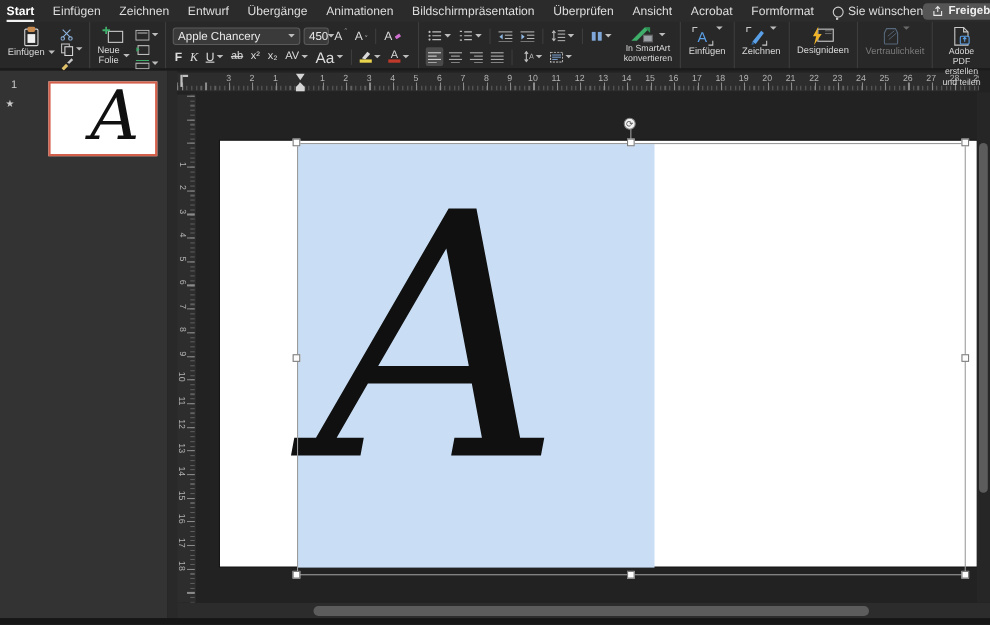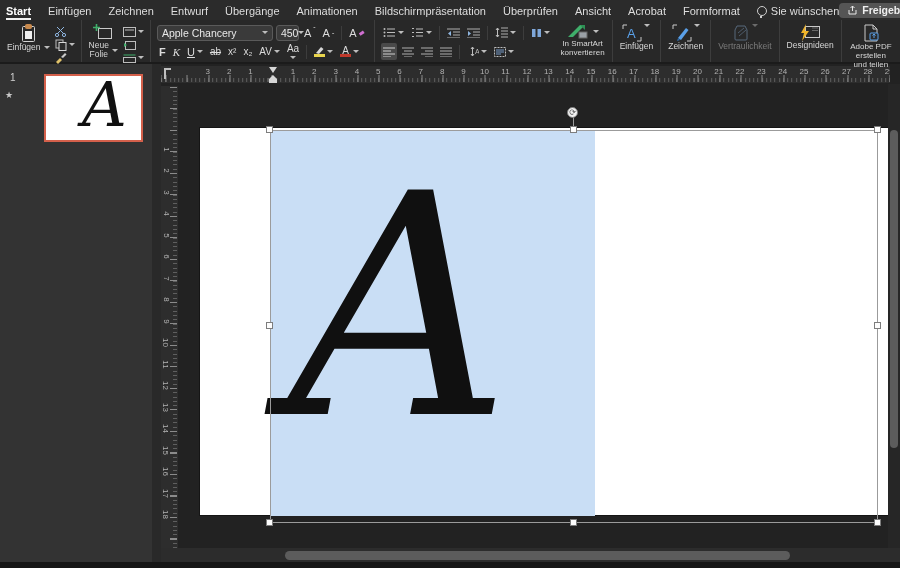--- a/index.html
+++ b/index.html
@@ -262,21 +262,21 @@
           <div class="tbtn" style="font-size:10px;">
               <span>x²</span>
             </div>
           <div class="tbtn" style="font-size:10px;">
               <span>x₂</span>
             </div>
           <div class="tbtn" style="font-size:10px;">
               <span>AV</span>
               <span class="caret"></span>
             </div>
-          <div class="tbtn" style="font-size:10px;flex-direction:column;">
+          <div class="tbtn" style="font-size:14px;">
               <span>Aa</span>
               <span class="caret"></span>
             </div>
           <div class="vsep"></div>
           <div class="tbtn">
             <span class="stack">
               <svg width="11" height="9" viewBox="0 0 11 9">
                 <path d="M2 7L7 1l2.5 2L5 8z" fill="#d9d9d9"></path>
               </svg>
               <span class="underbar" style="background:var(--underline_yellow,#e8d44d);"></span>
@@ -418,40 +418,40 @@
             <path d="M6 14L14 4l2.5 2L9 16z" fill="var(--accent_blue,#5aa0e8)"></path>
             <path d="M6 14l-1 3 3-1z" fill="#2f6aa8"></path>
           </svg>
           <span class="caret"></span>
         </span>
         <span class="lbl">Zeichnen</span>
       </div>
     </div>
 
     <div class="rgroup">
-      <div class="bigbtn disabled">
-        <span style="display:flex;align-items:flex-start;gap:2px;">
-          <svg width="18" height="18" viewBox="0 0 18 18">
-            <path d="M5 2h8l2 4v9a1 1 0 01-1 1H4a1 1 0 01-1-1V6z" fill="none" stroke="#8fb6e0"></path>
-            <path d="M6 9l6-5M7 12l7-6" stroke="#8fb6e0" stroke-width=".8"></path>
-          </svg>
-          <span class="caret"></span>
-        </span>
-        <span class="lbl">Vertraulichkeit</span>
-      </div>
-    </div>
-
-    <div class="rgroup">
       <div class="bigbtn">
         <svg width="22" height="17" viewBox="0 0 22 17">
           <rect x="6.5" y="2.5" width="14" height="11" fill="none" stroke="#c9c9c9"></rect>
           <path d="M13 4h6M13 6.5h6" stroke="#777" stroke-width=".8"></path>
           <path d="M7 0L2 9h3l-2 8 7-10H6z" fill="var(--accent_yellow,#f0b429)"></path>
         </svg>
         <span class="lbl">Designideen</span>
+      </div>
+    </div>
+
+    <div class="rgroup">
+      <div class="bigbtn disabled">
+        <span style="display:flex;align-items:flex-start;gap:2px;">
+          <svg width="18" height="18" viewBox="0 0 18 18">
+            <path d="M5 2h8l2 4v9a1 1 0 01-1 1H4a1 1 0 01-1-1V6z" fill="none" stroke="#8fb6e0"></path>
+            <path d="M6 9l6-5M7 12l7-6" stroke="#8fb6e0" stroke-width=".8"></path>
+          </svg>
+          <span class="caret"></span>
+        </span>
+        <span class="lbl">Vertraulichkeit</span>
       </div>
     </div>
 
     <div class="rgroup">
       <div class="bigbtn">
         <svg width="18" height="18" viewBox="0 0 18 18">
           <path d="M3 1h8l4 4v12H3z" fill="none" stroke="#c9c9c9"></path>
           <path d="M11 1v4h4" fill="none" stroke="#c9c9c9"></path>
           <rect x="8" y="9" width="8" height="7" rx="1" fill="#2b2b2b" stroke="#5aa0e8"></rect>
           <path d="M12 14v-4M10.5 11.5L12 10l1.5 1.5" stroke="#5aa0e8" fill="none"></path>

